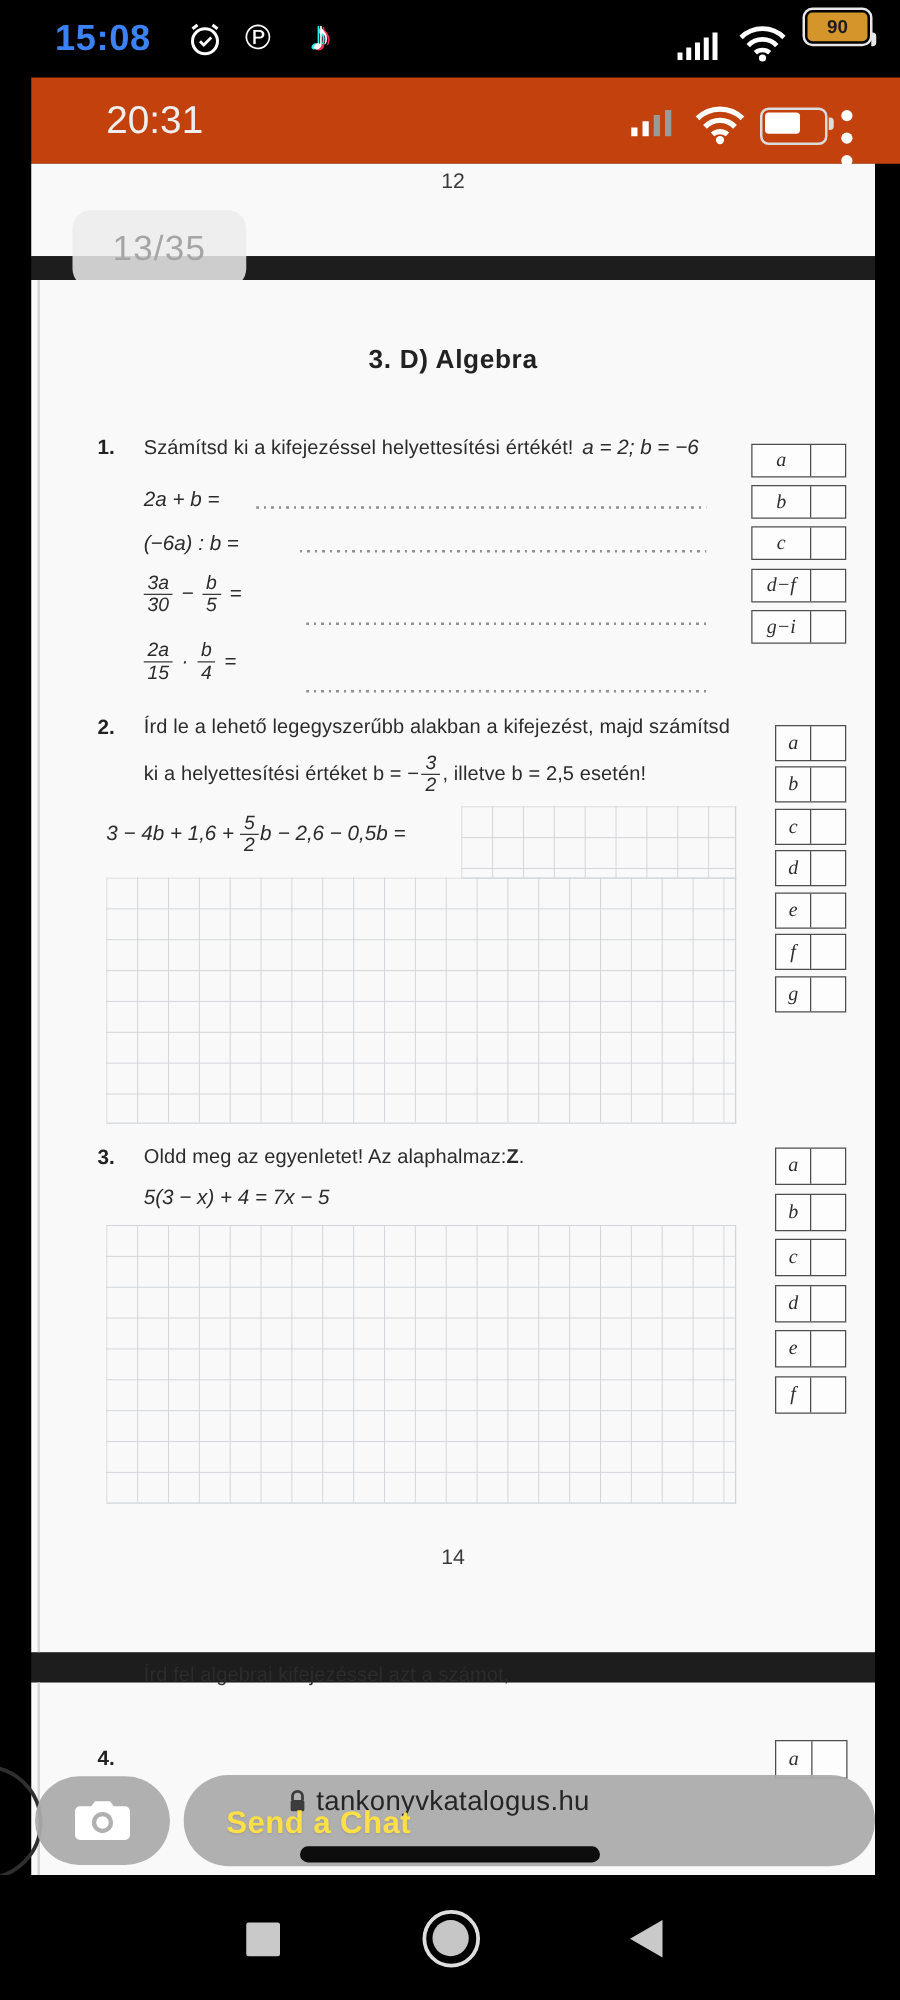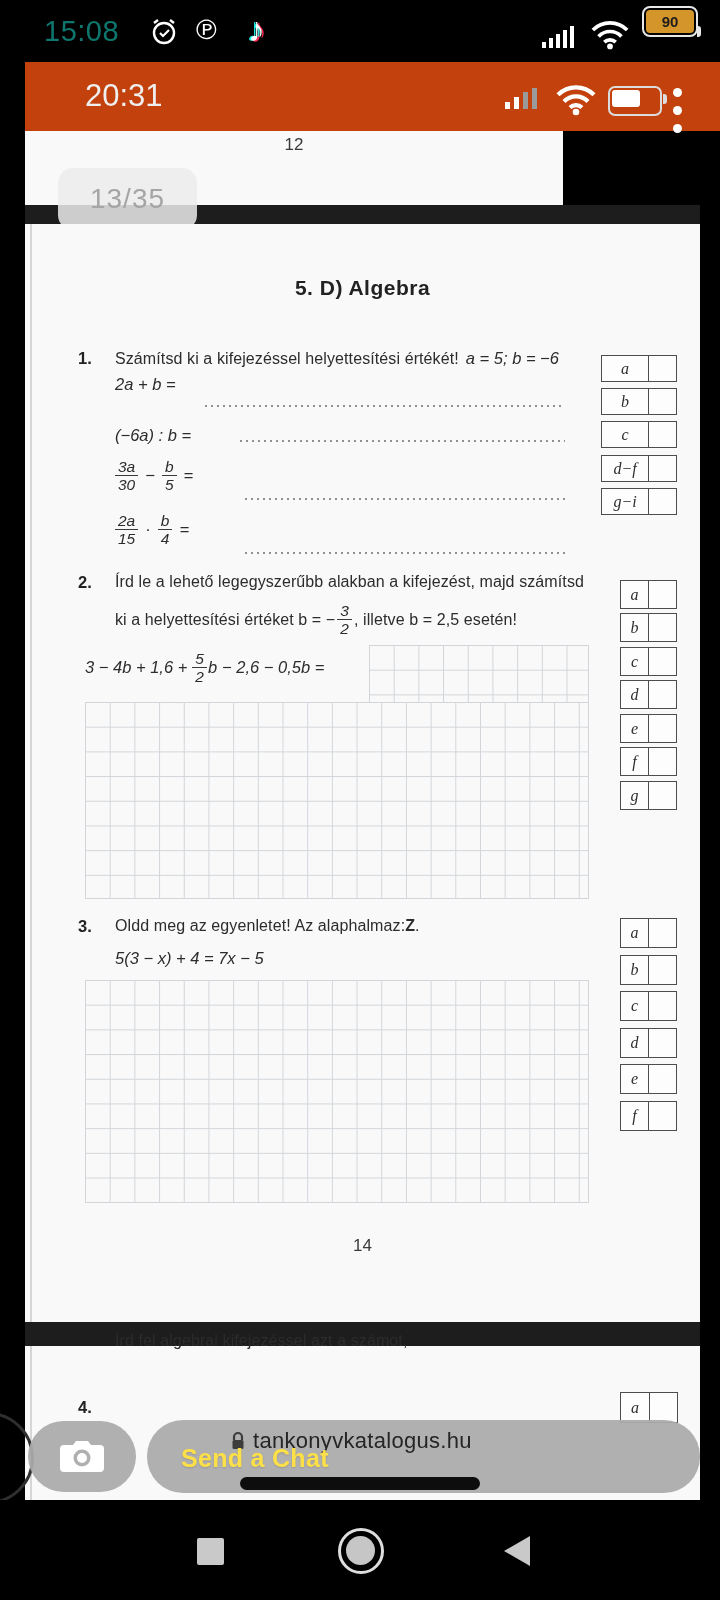--- a/index.html
+++ b/index.html
@@ -1,21 +1,21 @@
 <!DOCTYPE html>
 <html><head>
 <meta charset="utf-8">
 <style>
   html,body{margin:0;padding:0;background:#000;}
   #screen{position:relative;width:720px;height:1600px;background:#000;overflow:hidden;
           font-family:"Liberation Sans",sans-serif;}
   .abs{position:absolute;}
 
   
-  .sb-time{color:#0f766e;font-size:29px;font-weight:normal;letter-spacing:.5px;}
+  .sb-time{color:#3b82f6;font-size:29px;font-weight:bold;letter-spacing:.5px;}
   .glyph{color:#fff;}
   .batt{border:2.5px solid #e8e8e8;border-radius:8px;display:flex;align-items:center;justify-content:center;}
   .batt-nub{background:#e8e8e8;border-radius:0 3px 3px 0;}
 
   
   .inner-bar{background:#c2410c;padding-left:26px;}
   .inner-time{color:#efefef;font-size:31px;}
   .dot{width:9px;height:9px;border-radius:50%;background:#fff;}
 
   
@@ -123,41 +123,41 @@
     </div>
     <div class="abs batt-nub" style="left:638px;top:32px;width:4px;height:10px;background:#dcdcdc;"></div>
 
     <div class="abs" style="left:648px;top:26px;">
       <div class="dot" style="margin-bottom:9px;"></div>
       <div class="dot" style="margin-bottom:9px;"></div>
       <div class="dot"></div>
     </div>
   </div>
 
-  <div class="abs page" style="left:25px;top:131px;width:538px;height:74px;">
+  <div class="abs page" style="left:25px;top:131px;width:675px;height:74px;">
     <div class="abs pgnum" style="top:4px;">12</div>
   </div>
 
   <div class="abs band" style="left:25px;top:205px;width:675px;height:19px;"></div>
 
   <div class="abs ind-pill" style="left:58px;top:168px;width:139px;height:62px;">
     <span>13/35</span>
   </div>
 
   <div class="abs page" style="left:25px;top:224px;width:675px;height:1098px;"></div>
   <div class="abs page-edge" style="left:30px;top:224px;height:1098px;"></div>
 
-  <div class="abs title" style="left:25px;top:276px;">5. D)  Algebra</div>
+  <div class="abs title" style="left:25px;top:276px;">3. D)  Algebra</div>
 
   <div class="abs probnum" style="left:78px;top:349px;">1.</div>
   <div class="abs mrow" style="left:115px;top:349px;">
     <span class="ptext">Számítsd ki a kifejezéssel helyettesítési értékét!</span>
-    <span class="math">a = 5;  b = −6</span>
-  </div>
-  <div class="abs math" style="left:115px;top:375px;font-style:italic;">2a + b =</div>
+    <span class="math">a = 2;  b = −6</span>
+  </div>
+  <div class="abs math" style="left:115px;top:391px;font-style:italic;">2a + b =</div>
   <div class="abs dots" style="left:205px;top:405px;width:360px;"></div>
   <div class="abs math" style="left:115px;top:426px;">(−6a) : b =</div>
   <div class="abs dots" style="left:240px;top:440px;width:325px;"></div>
 
   <div class="abs mrow" style="left:115px;top:458px;">
     <span class="frac">
         <span class="fn">3a</span>
         <span>30</span>
       </span>
     <span class="math">−</span>

